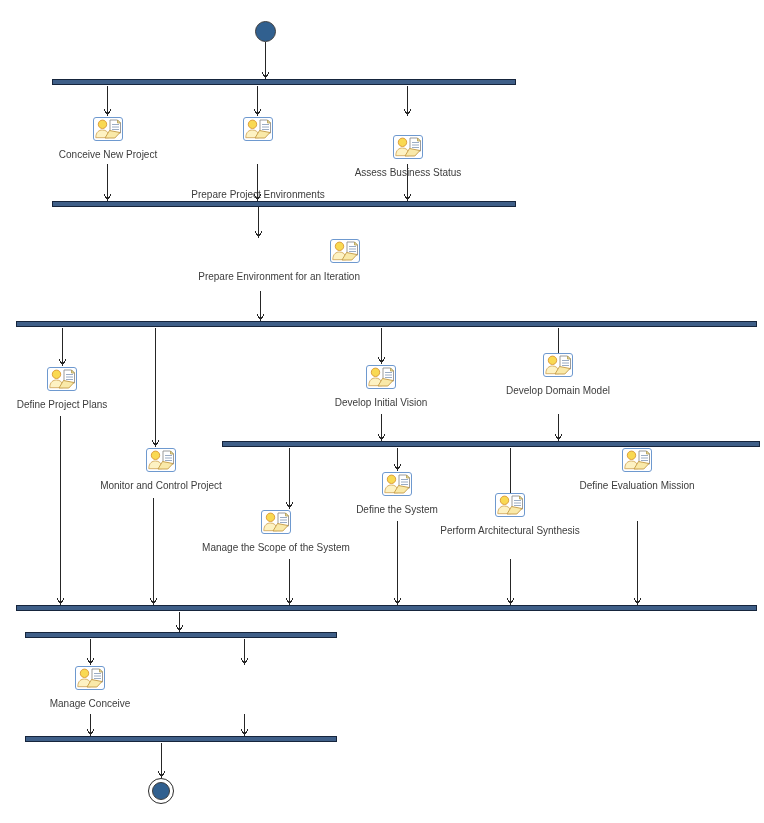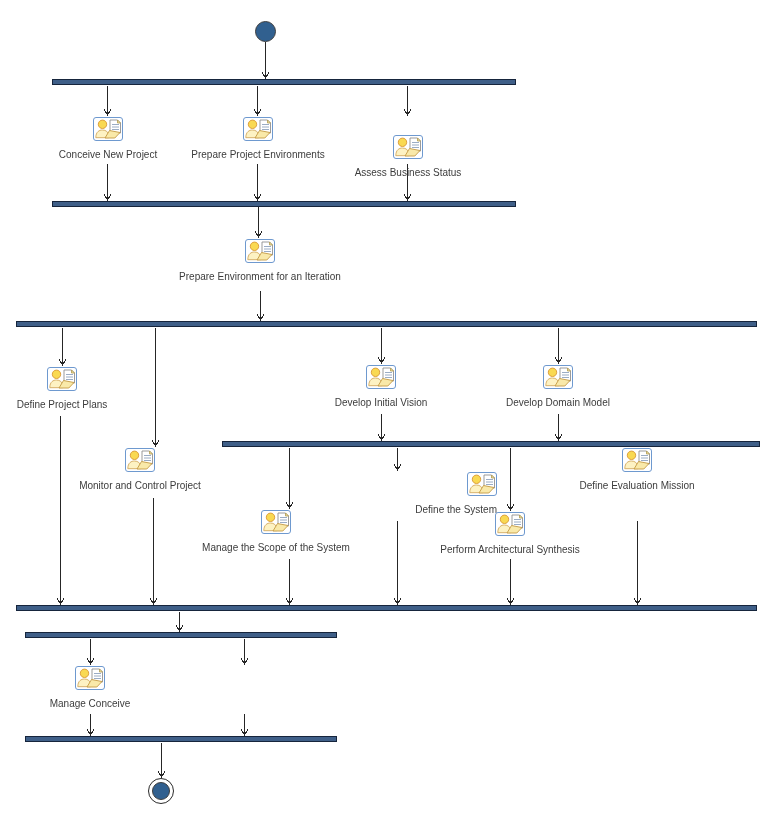--- a/index.html
+++ b/index.html
@@ -123,75 +123,75 @@
   <div class="sync-bar" style="left:16px;  top:605px; width:739px;"></div>
   <div class="sync-bar" style="left:25px;  top:632px; width:310px;"></div>
   <div class="sync-bar" style="left:25px;  top:736px; width:310px;"></div>
 
   <div class="node" style="left:8px;top:117px;">
     <svg class="act-icon">
         <use href="#epf-activity"></use>
       </svg>
     <div class="node-label">Conceive New Project</div>
   </div>
-  <div class="node" style="left:158px;top:117px;">
+  <div class="node" style="left:158px;top:117px;gap:40px;">
     <svg class="act-icon">
         <use href="#epf-activity"></use>
       </svg>
     <div class="node-label">Prepare Project Environments</div>
   </div>
   <div class="node" style="left:308px;top:135px;">
     <svg class="act-icon">
         <use href="#epf-activity"></use>
       </svg>
     <div class="node-label">Assess Business Status</div>
   </div>
-  <div class="node" style="left:160px;top:239px;">
+  <div class="node" style="left:160px;top:239px;align-items:flex-end;">
     <svg class="act-icon">
         <use href="#epf-activity"></use>
       </svg>
     <div class="node-label">Prepare Environment for an Iteration</div>
   </div>
   <div class="node" style="left:-38px;top:367px;">
     <svg class="act-icon">
         <use href="#epf-activity"></use>
       </svg>
     <div class="node-label">Define Project Plans</div>
   </div>
-  <div class="node" style="left:40px;top:448px;">
+  <div class="node" style="left:61px;top:448px;">
     <svg class="act-icon">
         <use href="#epf-activity"></use>
       </svg>
     <div class="node-label">Monitor and Control Project</div>
   </div>
   <div class="node" style="left:281px;top:365px;">
     <svg class="act-icon">
         <use href="#epf-activity"></use>
       </svg>
     <div class="node-label">Develop Initial Vision</div>
   </div>
-  <div class="node" style="left:458px;top:365px;">
+  <div class="node" style="left:458px;top:353px;">
     <svg class="act-icon">
         <use href="#epf-activity"></use>
       </svg>
     <div class="node-label">Develop Domain Model</div>
   </div>
   <div class="node" style="left:176px;top:510px;">
     <svg class="act-icon">
         <use href="#epf-activity"></use>
       </svg>
     <div class="node-label">Manage the Scope of the System</div>
   </div>
-  <div class="node" style="left:297px;top:472px;align-items:flex-end;">
+  <div class="node" style="left:297px;top:472px;">
     <svg class="act-icon">
         <use href="#epf-activity"></use>
       </svg>
     <div class="node-label">Define the System</div>
   </div>
-  <div class="node" style="left:410px;top:512px;">
+  <div class="node" style="left:410px;top:493px;">
     <svg class="act-icon">
         <use href="#epf-activity"></use>
       </svg>
     <div class="node-label">Perform Architectural Synthesis</div>
   </div>
   <div class="node" style="left:537px;top:448px;">
     <svg class="act-icon">
         <use href="#epf-activity"></use>
       </svg>
     <div class="node-label">Define Evaluation Mission</div>

